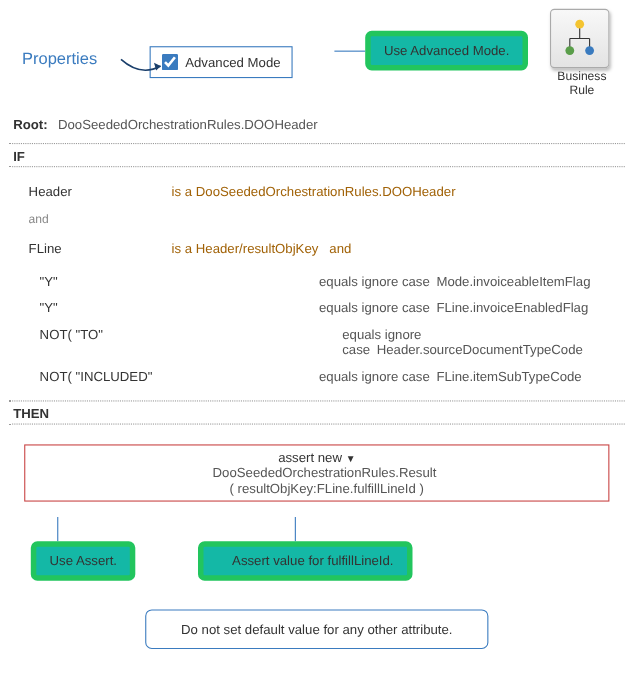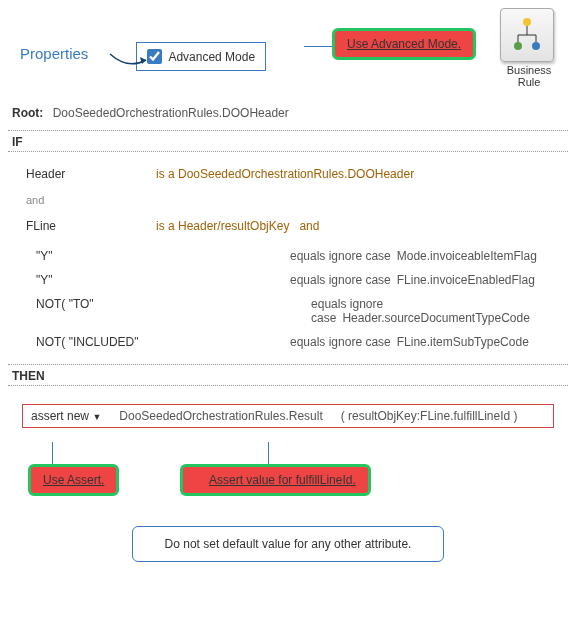--- a/index.html
+++ b/index.html
@@ -7,21 +7,21 @@
     
     .top-row { display: flex; align-items: flex-start; padding: 10px; position: relative; height: 100px; }
     
     .properties-label { color: #3a7bbf; font-size: 15px; font-weight: 400; margin-top: 35px; margin-left: 10px; }
     
     .arrow-to-checkbox { position: absolute; left: 108px; top: 52px; }
     
     .advanced-box { display: flex; align-items: center; border: 1px solid #3a7bbf; padding: 6px 10px; margin-left: 48px; margin-top: 32px; }
     .advanced-box input { width: 15px; height: 15px; margin-right: 6px; accent-color: #3a7bbf; }
     
-    .callout { border: 3px solid #22c55e; border-radius: 6px; padding: 6px 12px; font-size: 12px; text-align: center; color: #333; background: #ef4444; text-decoration: underline; }
+    .callout { border: 5px solid #22c55e; border-radius: 6px; padding: 6px 12px; font-size: 12px; text-align: center; color: #333; background: #14b8a6; }
     .callout-adv { position: absolute; left: 332px; top: 28px; }
     
     .biz-rule { position: absolute; right: 18px; top: 8px; width: 58px; text-align: center; }
     .biz-rule-icon { width: 54px; height: 54px; border: 1px solid #aaa; border-radius: 4px; background: linear-gradient(#f8f8f8,#e3e3e3); display: flex; align-items: center; justify-content: center; box-shadow: 1px 2px 3px rgba(0,0,0,0.25); }
     .biz-rule-label { font-size: 11px; color: #333; margin-top: 2px; line-height: 1.1; }
     
     .root-row { padding: 6px 12px 10px 12px; font-size: 12px; }
     .root-row .lbl { font-weight: bold; color: #333; margin-right: 6px; }
     .root-row .val { color: #555; }
     
@@ -35,21 +35,21 @@
     .col2 { color: #a16207; }
     .and-lbl { color: #888; font-size: 11px; padding: 6px 0; }
     
     .subcond { padding: 0 12px 10px 36px; }
     .subcond-row { display: flex; padding: 5px 0; font-size: 12px; }
     .sc1 { width: 254px; color: #333; }
     .sc2 { color: #555; }
     .scop { color: #555; margin-right: 6px; }
     
     .then-block { padding: 10px 12px; }
-    .assert-row { display: flex; align-items: center; border: 1px solid #c94545; padding: 4px; margin: 8px 10px; }
+    .assert-row { display: flex; align-items: center; border: 1px solid #c94545; padding: 4px; margin: 8px 10px; flex-direction: column; }
     .assert-dd { color: #333; font-size: 12px; margin-right: 4px; margin-left: 4px; }
     .caret { font-size: 9px; }
     .assert-val { color: #555; font-size: 12px; margin-left: 14px; }
     .assert-paren { color: #555; font-size: 12px; margin-left: 18px; }
     
     .lower-callouts { position: relative; height: 60px; }
     .callout-assert { position: absolute; left: 28px; top: 18px; }
     .callout-fulfill { position: absolute; left: 180px; top: 18px; padding-left: 26px; }
     .line-up1 { position: absolute; left: 52px; top: -4px; width: 1px; height: 22px; background: #3a7bbf; }
     .line-up2 { position: absolute; left: 268px; top: -4px; width: 1px; height: 22px; background: #3a7bbf; }

